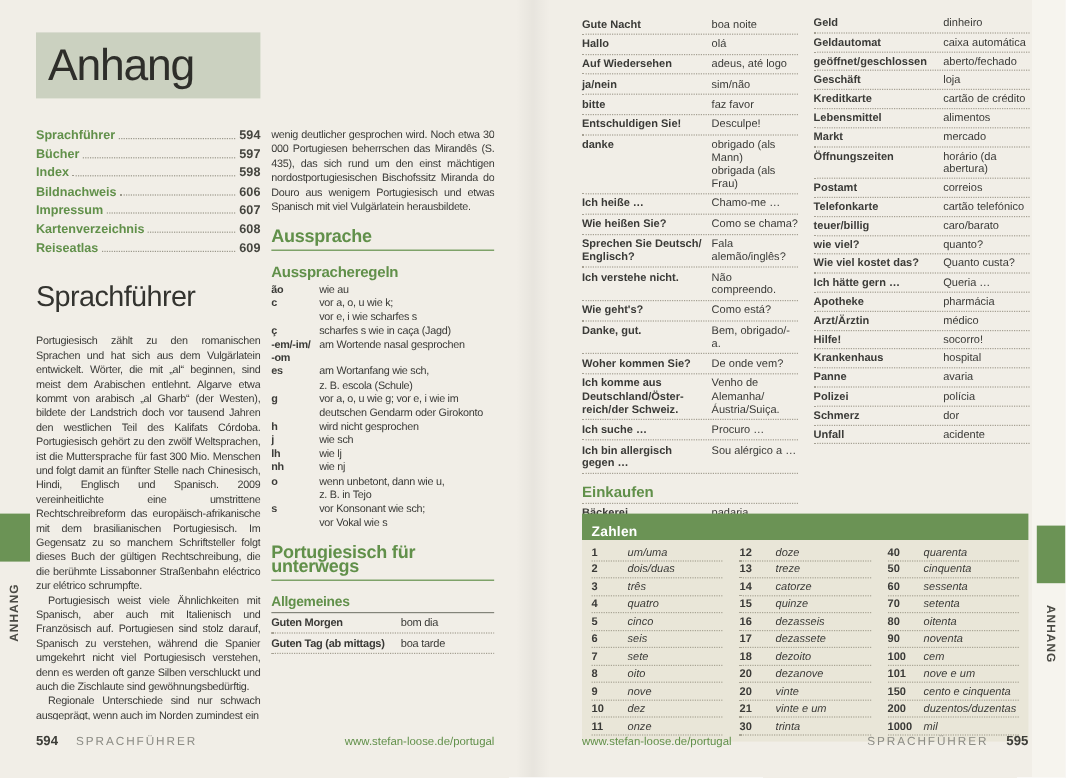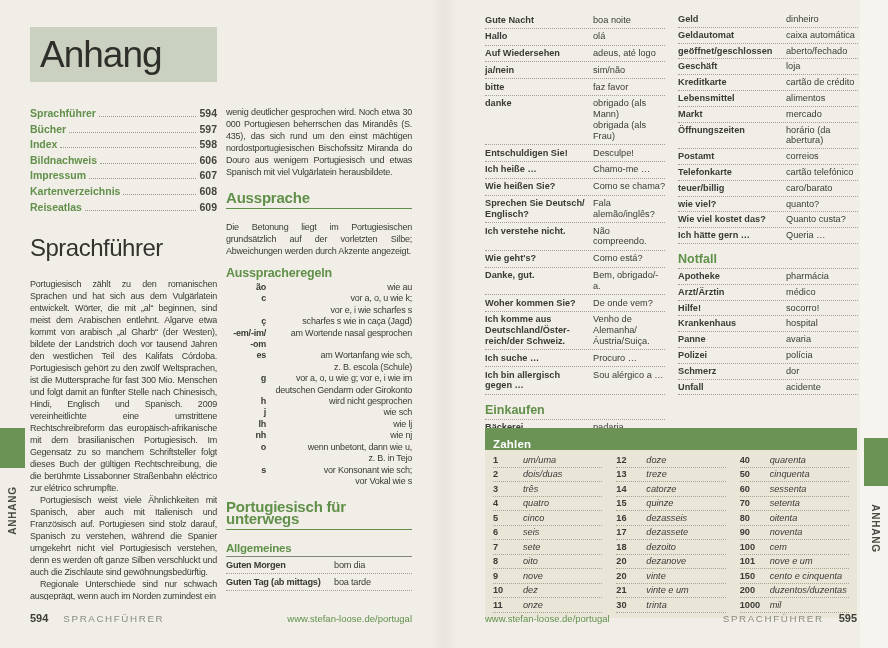--- a/index.html
+++ b/index.html
@@ -22,21 +22,21 @@
   .bodycol{position:absolute;width:187px;font-size:9px;line-height:12px;letter-spacing:-0.22px;text-align:justify;}
   .bodycol p{margin:0;}
   .bodycol p.indent{text-indent:10px;}
   .col1{left:30px;top:278px;height:322px;overflow:hidden;}
   .col2{left:226px;top:106px;width:186px;height:504px;overflow:hidden;}
   .green-h2{margin:14px 0 12px 0;font-size:15px;font-weight:bold;color:var(--accent,#61904a);
     padding-bottom:4px;border-bottom:1.8px solid var(--accent,#61904a);text-align:left;letter-spacing:-0.2px;}
   .col2 .after-h{margin-top:6px;}
   .green-h3{margin:10px 0 3px 0;font-size:12.5px;font-weight:bold;color:var(--accent,#61904a);text-align:left;letter-spacing:-0.2px;}
   .rules{margin-top:1px;}
-  .rule-row{display:flex;line-height:11.4px;text-align:right;}
+  .rule-row{display:flex;line-height:11.4px;text-align:left;}
   .rule-key{width:40px;font-weight:bold;white-space:pre-line;flex-shrink:0;}
   .rule-desc{flex:1;white-space:pre-line;}
   .sub-h{margin:7px 0 0 0;font-size:11.5px;font-weight:bold;color:var(--accent,#61904a);
     padding-bottom:2px;border-bottom:1px solid #83847a;text-align:left;}
 
   
   .p-row{display:flex;border-bottom:1px dotted #a49f92;padding:2.5px 0;line-height:10.8px;text-align:left;}
   .p-de{width:104px;padding-right:4px;font-weight:bold;font-size:9.2px;white-space:pre-line;flex-shrink:0;}
   .p-pt{flex:1;font-size:9.2px;white-space:pre-line;}
 
@@ -141,21 +141,20 @@
   <div class="bodycol col1">
     <p>Portugiesisch zählt zu den romanischen Sprachen und hat sich aus dem Vulgärlatein entwickelt. Wörter, die mit „al“ beginnen, sind meist dem Arabischen entlehnt. Algarve etwa kommt von arabisch „al Gharb“ (der Westen), bildete der Landstrich doch vor tausend Jahren den westlichen Teil des Kalifats Córdoba. Portugiesisch gehört zu den zwölf Weltsprachen, ist die Muttersprache für fast 300 Mio. Menschen und folgt damit an fünfter Stelle nach Chinesisch, Hindi, Englisch und Spanisch. 2009 vereinheitlichte eine umstrittene Rechtschreibreform das europäisch-afrikanische mit dem brasilianischen Portugiesisch. Im Gegensatz zu so manchem Schriftsteller folgt dieses Buch der gültigen Rechtschreibung, die die berühmte Lissabonner Straßenbahn eléctrico zur elétrico schrumpfte.</p>
     <p class="indent">Portugiesisch weist viele Ähnlichkeiten mit Spanisch, aber auch mit Italienisch und Französisch auf. Portugiesen sind stolz darauf, Spanisch zu verstehen, während die Spanier umgekehrt nicht viel Portugiesisch verstehen, denn es werden oft ganze Silben verschluckt und auch die Zischlaute sind gewöhnungsbedürftig.</p>
     <p class="indent">Regionale Unterschiede sind nur schwach ausgeprägt, wenn auch im Norden zumindest ein</p>
   </div>
 
   <div class="bodycol col2">
     <p>wenig deutlicher gesprochen wird. Noch etwa 30 000 Portugiesen beherrschen das Mirandês (S. 435), das sich rund um den einst mächtigen nordostportugiesischen Bischofssitz Miranda do Douro aus wenigem Portugiesisch und etwas Spanisch mit viel Vulgärlatein herausbildete.</p>
 
     <h2 class="green-h2">Aussprache</h2>
-    <p class="after-h">Die Betonung liegt im Portugiesischen grundsätzlich auf der vorletzten Silbe; Abweichungen werden durch Akzente angezeigt.</p>
 
     <h3 class="green-h3">Ausspracheregeln</h3>
     <div class="rules">
 
         <div class="rule-row">
           <span class="rule-key">ão</span>
           <span class="rule-desc">wie au</span>
         </div>
 
         <div class="rule-row">
@@ -269,28 +268,28 @@
           <span class="p-de">ja/nein</span>
           <span class="p-pt">sim/não</span>
         </div>
 
         <div class="p-row">
           <span class="p-de">bitte</span>
           <span class="p-pt">faz favor</span>
         </div>
 
         <div class="p-row">
+          <span class="p-de">Entschuldigen Sie!</span>
+          <span class="p-pt">Desculpe!</span>
+        </div>
+
+        <div class="p-row">
           <span class="p-de">danke</span>
           <span class="p-pt">obrigado (als Mann)
 obrigada (als Frau)</span>
-        </div>
-
-        <div class="p-row">
-          <span class="p-de">Entschuldigen Sie!</span>
-          <span class="p-pt">Desculpe!</span>
         </div>
 
         <div class="p-row">
           <span class="p-de">Ich heiße …</span>
           <span class="p-pt">Chamo-me …</span>
         </div>
 
         <div class="p-row">
           <span class="p-de">Wie heißen Sie?</span>
           <span class="p-pt">Como se chama?</span>
@@ -428,21 +427,20 @@
           <span class="p-de">Wie viel kostet das?</span>
           <span class="p-pt">Quanto custa?</span>
         </div>
 
         <div class="p-row">
           <span class="p-de">Ich hätte gern …</span>
           <span class="p-pt">Queria …</span>
         </div>
 
       </div>
-    <h3 class="rsub">Notfall</h3>
     <div>
 
         <div class="p-row">
           <span class="p-de">Apotheke</span>
           <span class="p-pt">pharmácia</span>
         </div>
 
         <div class="p-row">
           <span class="p-de">Arzt/Ärztin</span>
           <span class="p-pt">médico</span>

